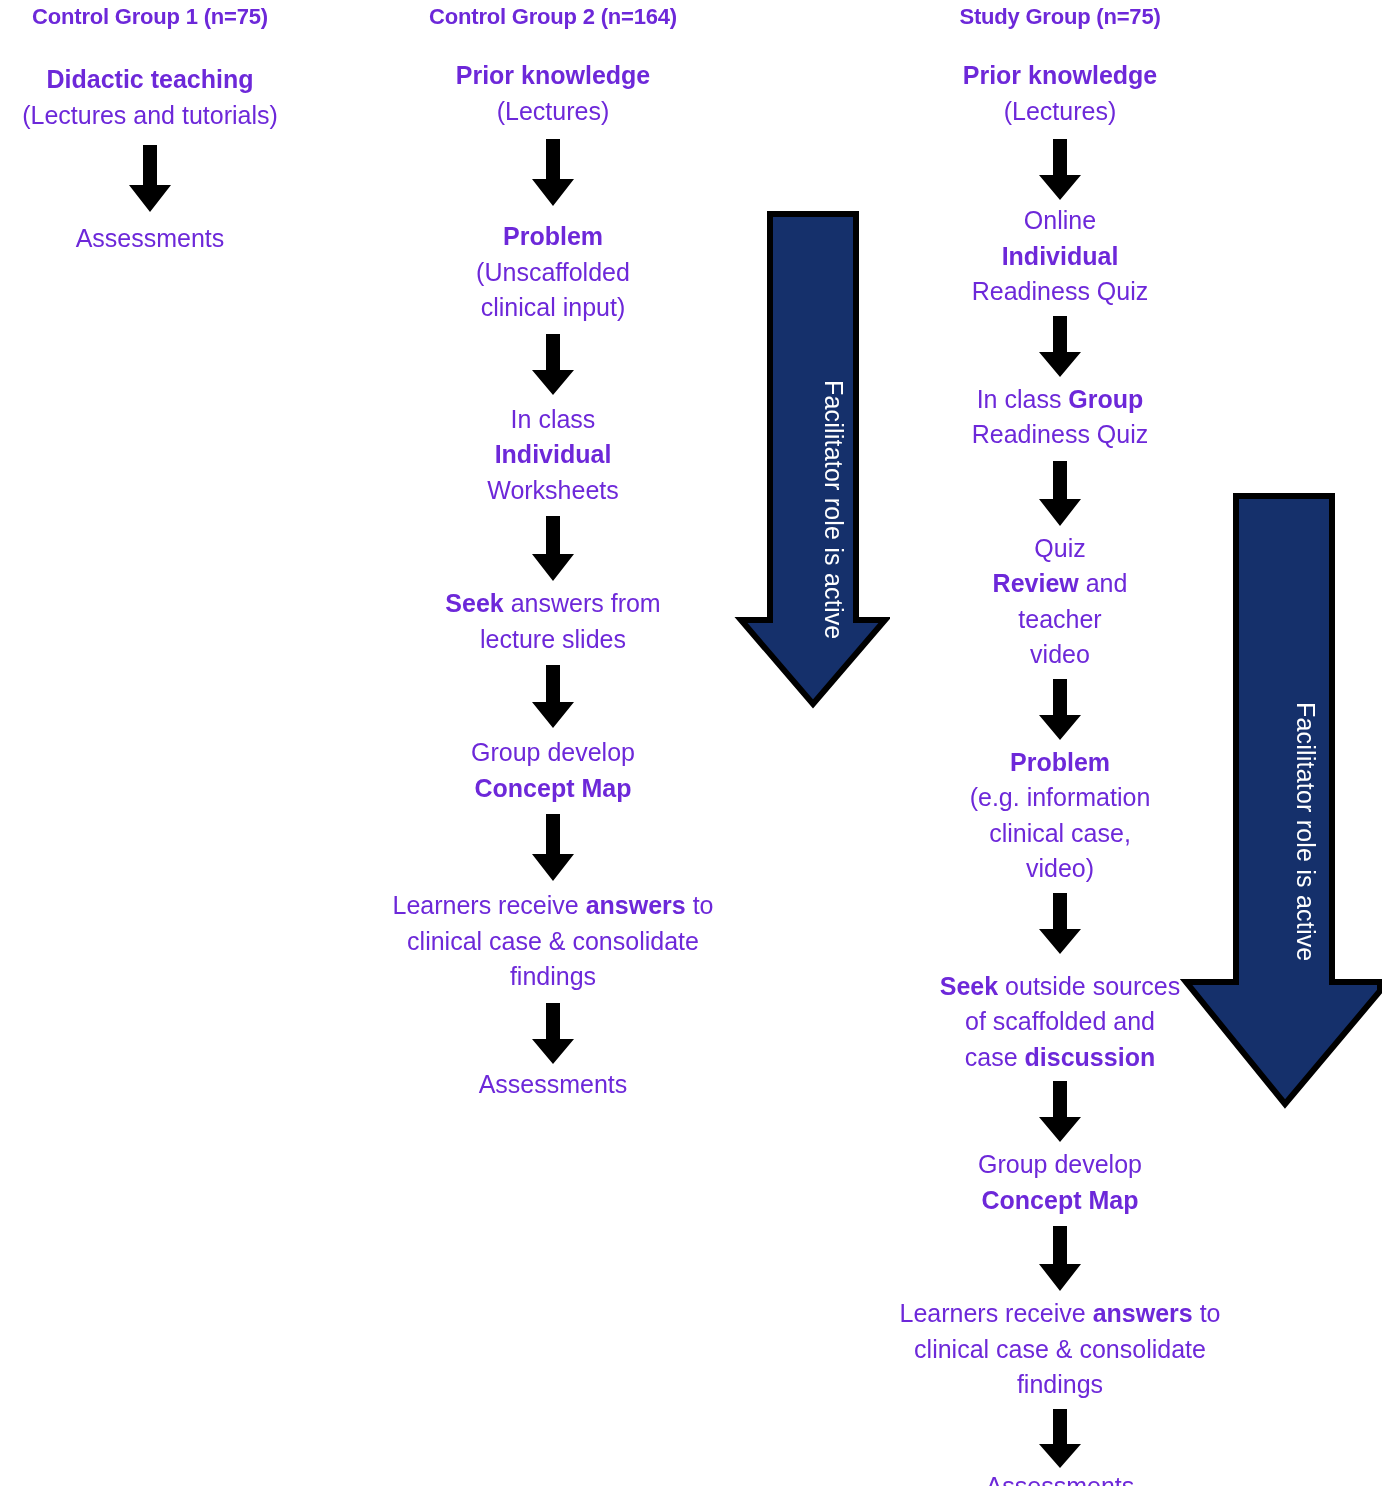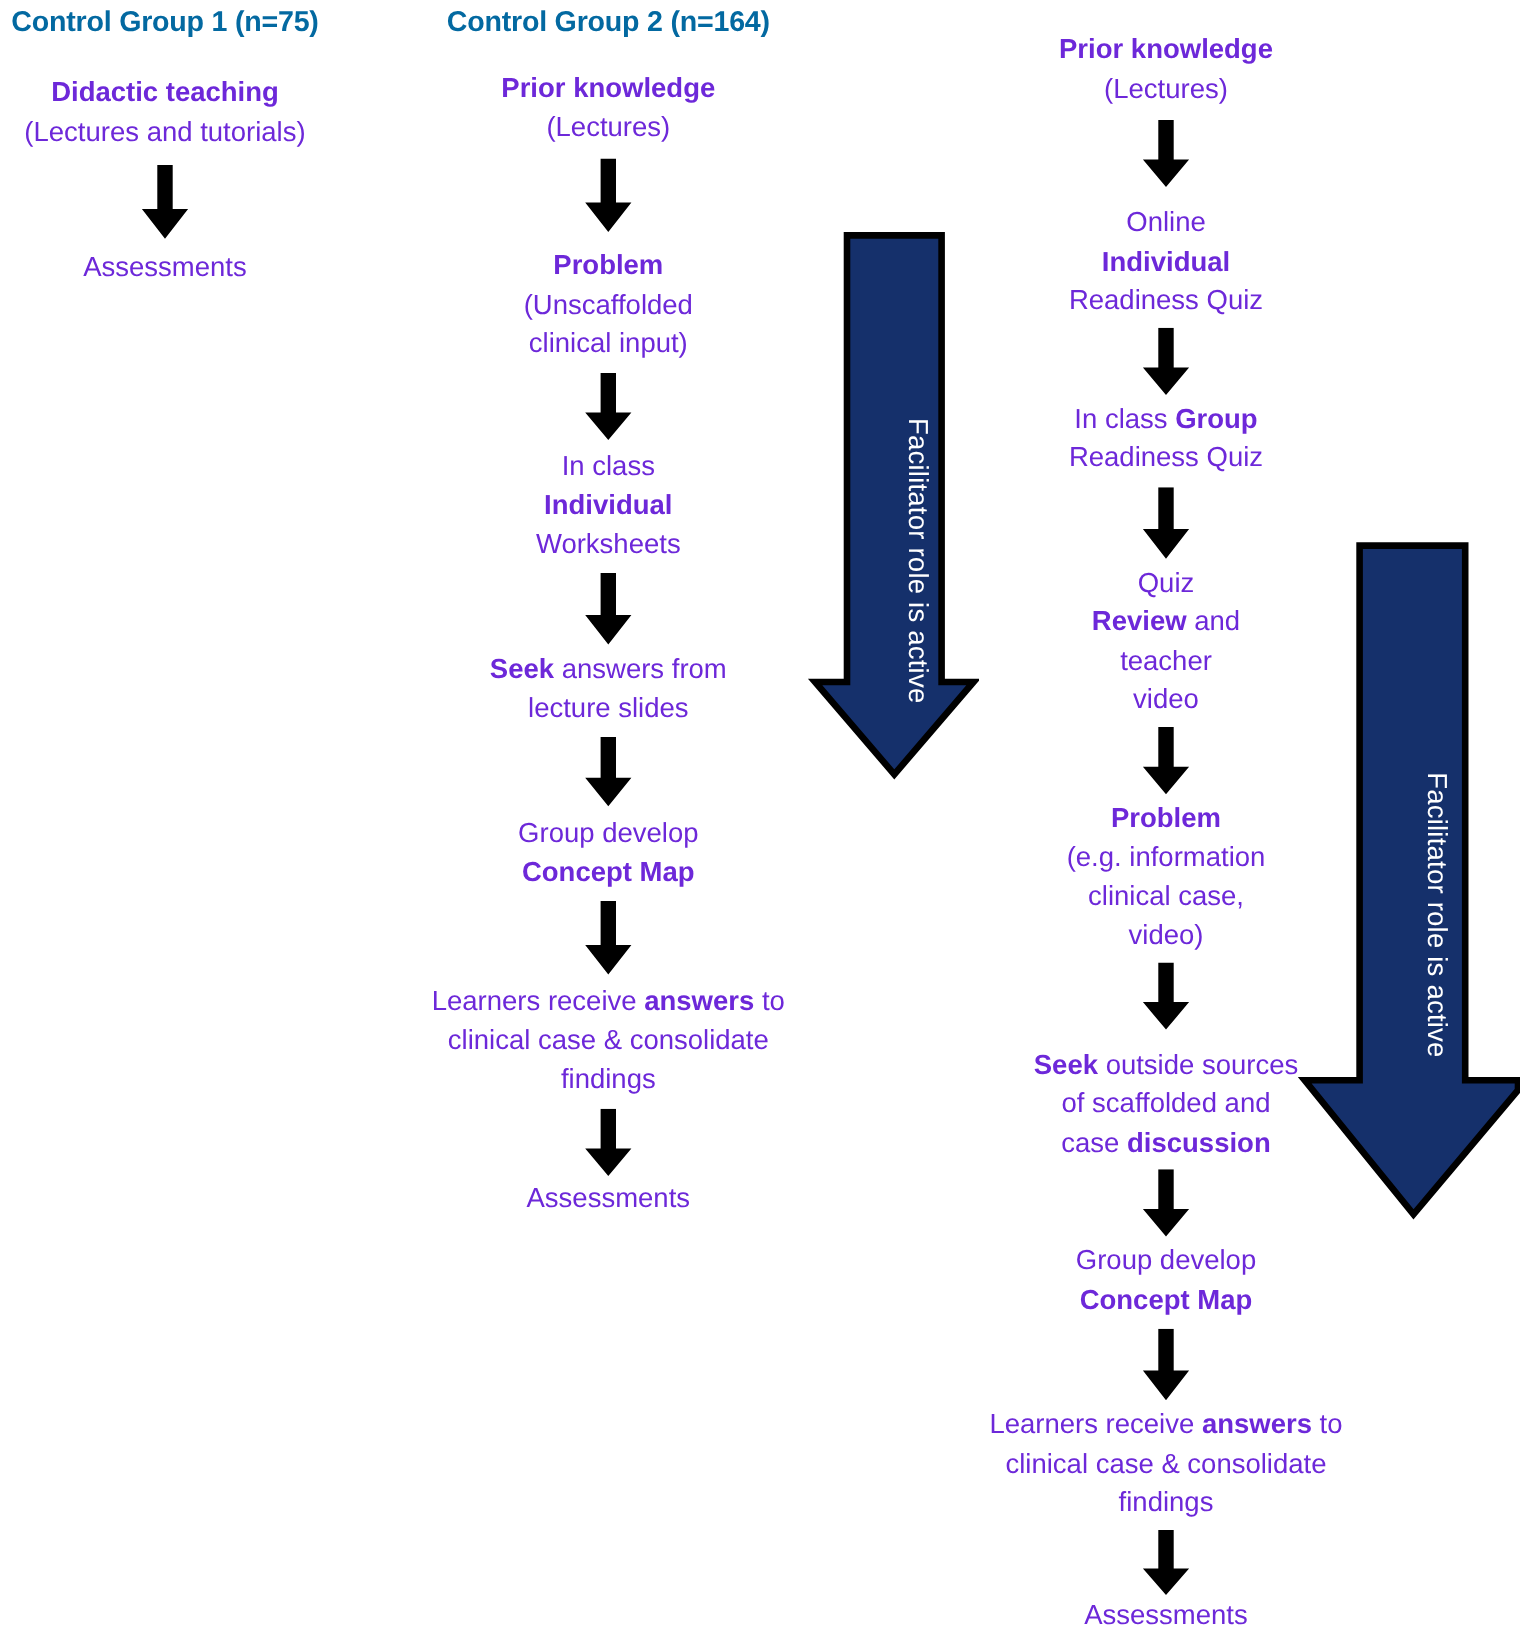--- a/index.html
+++ b/index.html
@@ -18,23 +18,23 @@
     position: relative;
     width: 1382px;
     height: 1486px;
   }
   .col {
     position: absolute;
     top: 0;
     text-align: center;
   }
   .col-title {
-    color: #0369a1;
+    color: #6d28d9;
     font-weight: bold;
-    font-size: 26px;
+    font-size: 22px;
     letter-spacing: -0.2px;
     white-space: nowrap;
   }
   .node {
     color: #6d28d9;
     font-size: 25px;
     line-height: 1.42;
     margin: 0 auto;
   }
   .node b { font-weight: bold; }
@@ -141,31 +141,32 @@
       <polygon points="15,0 29,0 29,36 43,36 22,61 1,36 15,36" fill="#000000"></polygon>
     </svg>
 
     <div class="node" style="margin-top:2px;">
       <span>Assessments</span>
     </div>
   </div>
 
   <div class="col" style="left:900px; top:0px; width:320px;">
 
+    <div class="col-title" style="margin-top:4px;">Study Group (n=75)</div>
 
     <div class="node" style="margin-top:28px;">
       <b>Prior knowledge</b><br>
       <span>(Lectures)</span>
     </div>
 
     <svg class="arrow-black" width="44" height="62" viewBox="0 0 44 62" style="margin-top:10px;">
       <polygon points="15,0 29,0 29,36 43,36 22,61 1,36 15,36" fill="#000000"></polygon>
     </svg>
 
-    <div class="node" style="margin-top:14px;">
+    <div class="node" style="margin-top:2px;">
       <span>Online</span><br>
       <b>Individual</b><br>
       <span>Readiness Quiz</span>
     </div>
 
     <svg class="arrow-black" width="44" height="62" viewBox="0 0 44 62" style="margin-top:6px;">
       <polygon points="15,0 29,0 29,36 43,36 22,61 1,36 15,36" fill="#000000"></polygon>
     </svg>
 
     <div class="node" style="margin-top:4px;">

